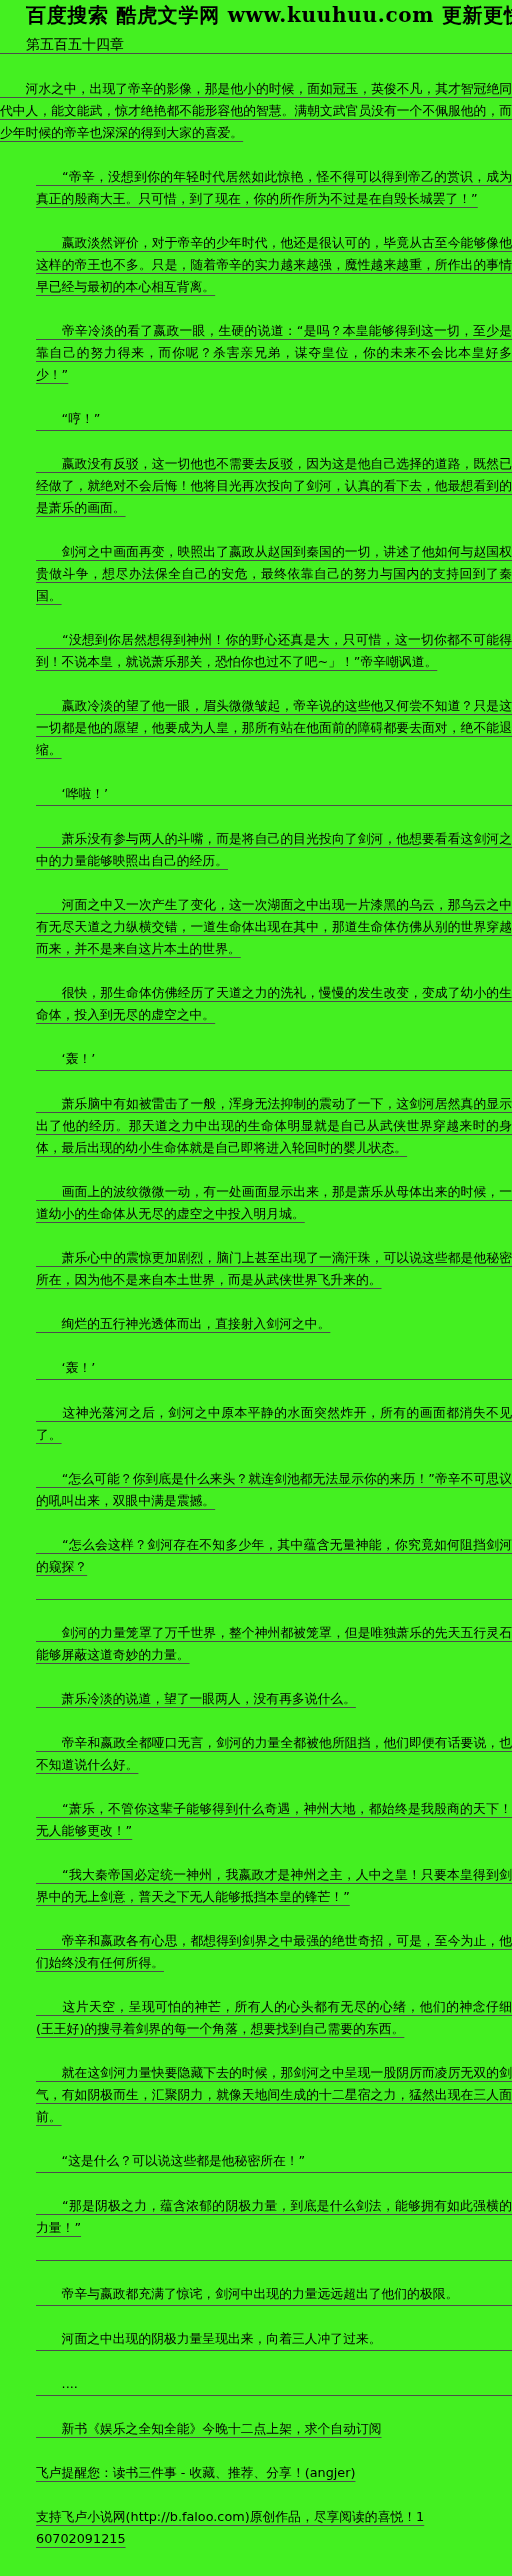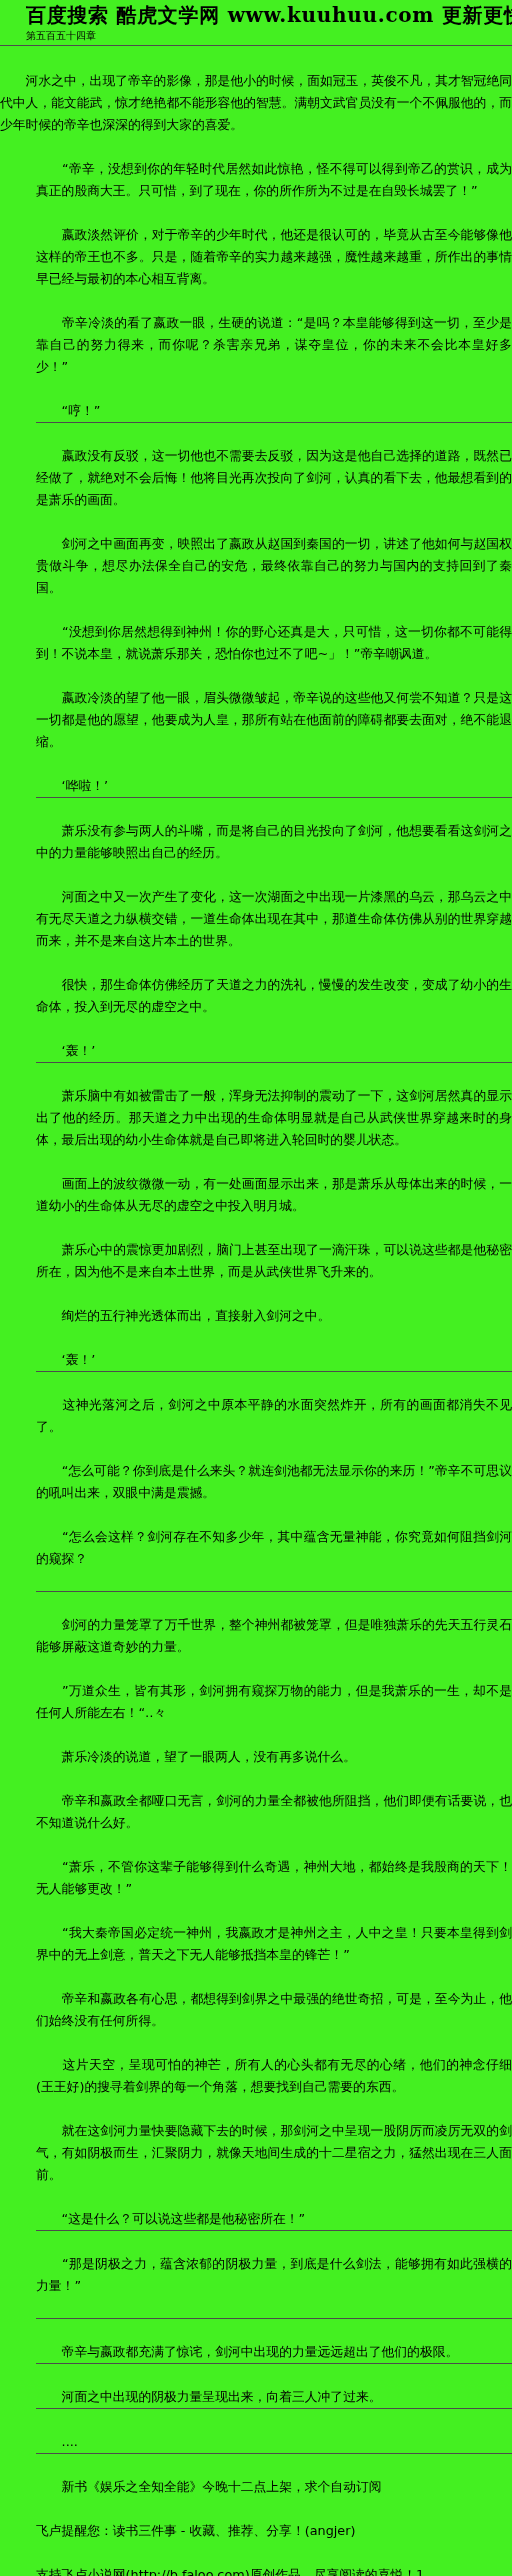--- a/index.html
+++ b/index.html
@@ -13,34 +13,36 @@
   .banner{
     font-family:"DejaVu Serif",serif;
     font-weight:bold;
     font-size:20px;
     line-height:25px;
     padding:2.9px 0 0 26px;
     letter-spacing:0.7px;
     white-space:nowrap;
   }
   .chapter-title{
-    font-size:10px;
+    font-size:14px;
     line-height:16px;
     padding:0 0 1.5px 26px;
     border-bottom:0.7px solid #4c4c4c;
+    margin-top:8px;
   }
   .content{
     margin-top:23.4px;
     padding-bottom:10.2px;
   }
   .para{
     font-size:12.8px;
     line-height:22px;
     text-align:justify;
     white-space:pre-line;
+    text-decoration:underline;
     text-decoration-color:#4c4c4c;
     text-decoration-thickness:0.7px;
     text-underline-offset:4.4px;
     overflow-wrap:break-word;
   }
   .para + .para{margin-top:22px;margin-left:36px;}
   .para.tight{margin-top:0;}
   .para.full{
     text-decoration:none;
     border-bottom:0.7px solid #4c4c4c;
@@ -77,21 +79,20 @@
     <div class="para">　　萧乐脑中有如被雷击了一般，浑身无法抑制的震动了一下，这剑河居然真的显示出了他的经历。那天道之力中出现的生命体明显就是自己从武侠世界穿越来时的身体，最后出现的幼小生命体就是自己即将进入轮回时的婴儿状态。</div>
     <div class="para">　　画面上的波纹微微一动，有一处画面显示出来，那是萧乐从母体出来的时候，一道幼小的生命体从无尽的虚空之中投入明月城。</div>
     <div class="para">　　萧乐心中的震惊更加剧烈，脑门上甚至出现了一滴汗珠，可以说这些都是他秘密所在，因为他不是来自本土世界，而是从武侠世界飞升来的。</div>
     <div class="para">　　绚烂的五行神光透体而出，直接射入剑河之中。</div>
     <div class="para full">　　‘轰！’</div>
     <div class="para">　　这神光落河之后，剑河之中原本平静的水面突然炸开，所有的画面都消失不见了。</div>
     <div class="para">　　“怎么可能？你到底是什么来头？就连剑池都无法显示你的来历！”帝辛不可思议的吼叫出来，双眼中满是震撼。</div>
     <div class="para">　　“怎么会这样？剑河存在不知多少年，其中蕴含无量神能，你究竟如何阻挡剑河的窥探？</div>
     <div class="para blank tight"></div>
     <div class="para">　　剑河的力量笼罩了万千世界，整个神州都被笼罩，但是唯独萧乐的先天五行灵石能够屏蔽这道奇妙的力量。</div>
-    <div class="para">　　”万道众生，皆有其形，剑河拥有窥探万物的能力，但是我萧乐的一生，却不是任何人所能左右！“‥々</div>
     <div class="para">　　萧乐冷淡的说道，望了一眼两人，没有再多说什么。</div>
     <div class="para">　　帝辛和嬴政全都哑口无言，剑河的力量全都被他所阻挡，他们即便有话要说，也不知道说什么好。</div>
     <div class="para">　　“萧乐，不管你这辈子能够得到什么奇遇，神州大地，都始终是我殷商的天下！无人能够更改！”</div>
     <div class="para">　　“我大秦帝国必定统一神州，我嬴政才是神州之主，人中之皇！只要本皇得到剑界中的无上剑意，普天之下无人能够抵挡本皇的锋芒！”</div>
     <div class="para">　　帝辛和嬴政各有心思，都想得到剑界之中最强的绝世奇招，可是，至今为止，他们始终没有任何所得。</div>
     <div class="para">　　这片天空，呈现可怕的神芒，所有人的心头都有无尽的心绪，他们的神念仔细(王王好)的搜寻着剑界的每一个角落，想要找到自己需要的东西。</div>
     <div class="para">　　就在这剑河力量快要隐藏下去的时候，那剑河之中呈现一股阴厉而凌厉无双的剑气，有如阴极而生，汇聚阴力，就像天地间生成的十二星宿之力，猛然出现在三人面前。</div>
     <div class="para full">　　“这是什么？可以说这些都是他秘密所在！”</div>
     <div class="para">　　“那是阴极之力，蕴含浓郁的阴极力量，到底是什么剑法，能够拥有如此强横的力量！”</div>
     <div class="para blank tight"></div>

